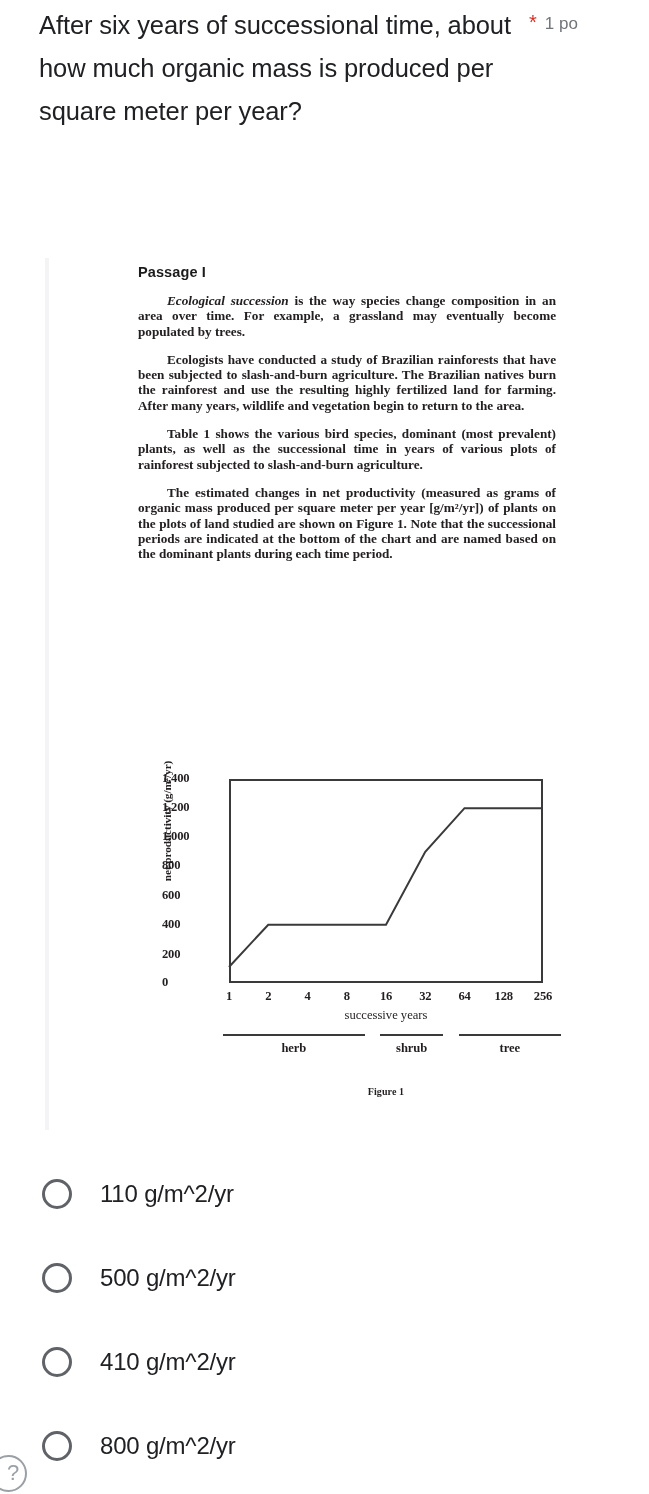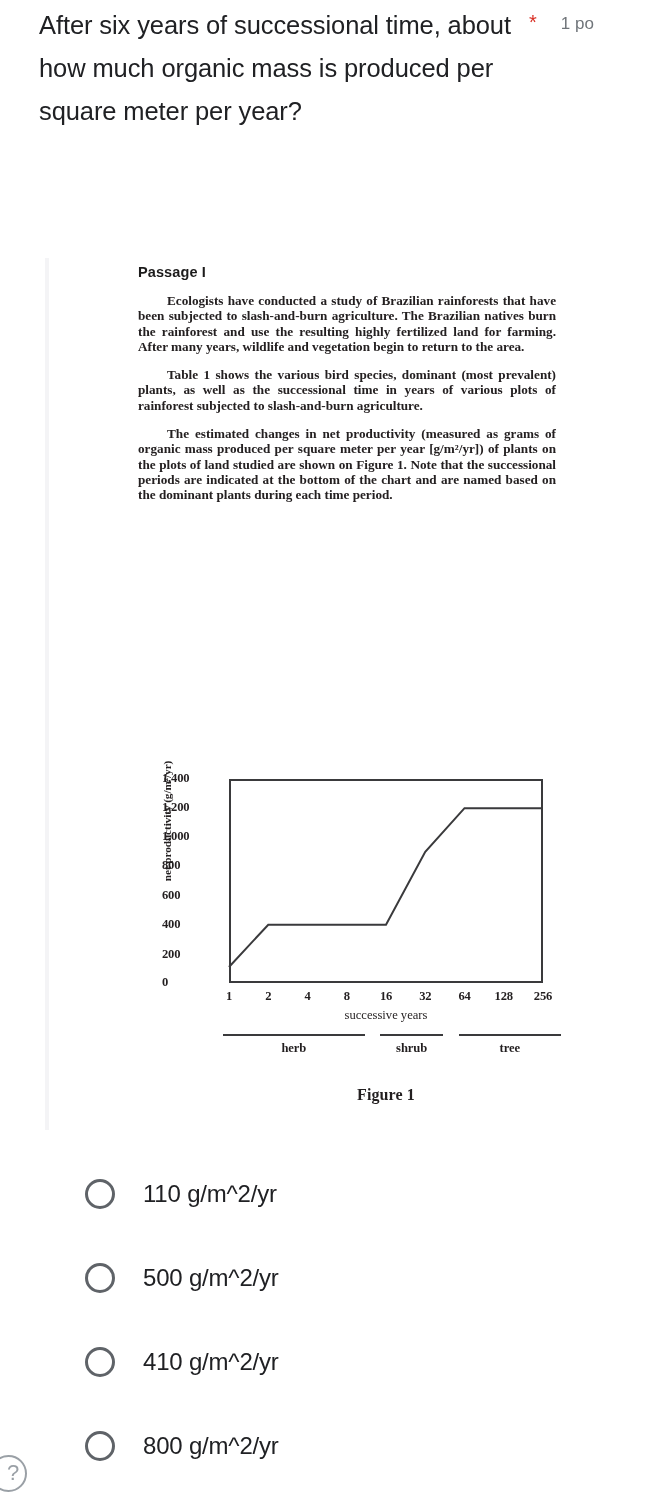--- a/index.html
+++ b/index.html
@@ -43,21 +43,21 @@
   }
   .required-star {
     color: #d93025;
     font-size: 20px;
     line-height: 18px;
     font-family: "Liberation Sans", sans-serif;
   }
   .points-label {
     color: #70757a;
     font-size: 17px;
-    margin-left: 24px;
+    margin-left: 8px;
     line-height: 20px;
   }
 
   
   .passage-wrap {
     position: absolute;
     left: 0;
     top: 250px;
     width: 649px;
     height: 890px;
@@ -202,32 +202,31 @@
     font-weight: 600;
     margin-top: 5px;
     letter-spacing: -0.1px;
   }
   .figure-caption {
     position: absolute;
     left: 91px;
     top: 318px;
     width: 314px;
     text-align: center;
-    font-size: 16px;
+    font-size: 10px;
     font-weight: 600;
     letter-spacing: 0.1px;
   }
 
   
   .options {
     position: absolute;
     left: 0;
     top: 1152px;
     width: 649px;
-    padding-left: 43px;
   }
   .option-row {
     display: flex;
     align-items: center;
     height: 84px;
     padding-left: 42px;
   }
   .radio {
     width: 30px;
     height: 30px;
@@ -274,20 +273,21 @@
     </div>
   </div>
 </div>
 
 <div class="passage-wrap">
   <div class="left-rule"></div>
 
   <div class="passage-doc">
     <div class="passage-head">Passage I</div>
 
+    <p class="passage-p"><i>Ecological succession</i><span> is the way species change composition in an area over time.  For example, a grassland may eventually become populated by trees.</span></p>
 
     <p class="passage-p">Ecologists have conducted a study of Brazilian rainforests that have been subjected to slash-and-burn agriculture.  The Brazilian natives burn the rainforest and use the resulting highly fertilized land for farming.  After many years, wildlife and vegetation begin to return to the area.</p>
 
     <p class="passage-p">Table 1 shows the various bird species, dominant (most prevalent) plants, as well as the successional time in years of various plots of rainforest subjected to slash-and-burn agriculture.</p>
 
     <p class="passage-p last">The estimated changes in net productivity (measured as grams of organic mass produced per square meter per year [g/m²/yr]) of plants on the plots of land studied are shown on Figure 1.  Note that the successional periods are indicated at the bottom of the chart and are named based on the dominant plants during each time period.</p>
   </div>
 
   <div class="figure-wrap">
     <div class="ylabel">

